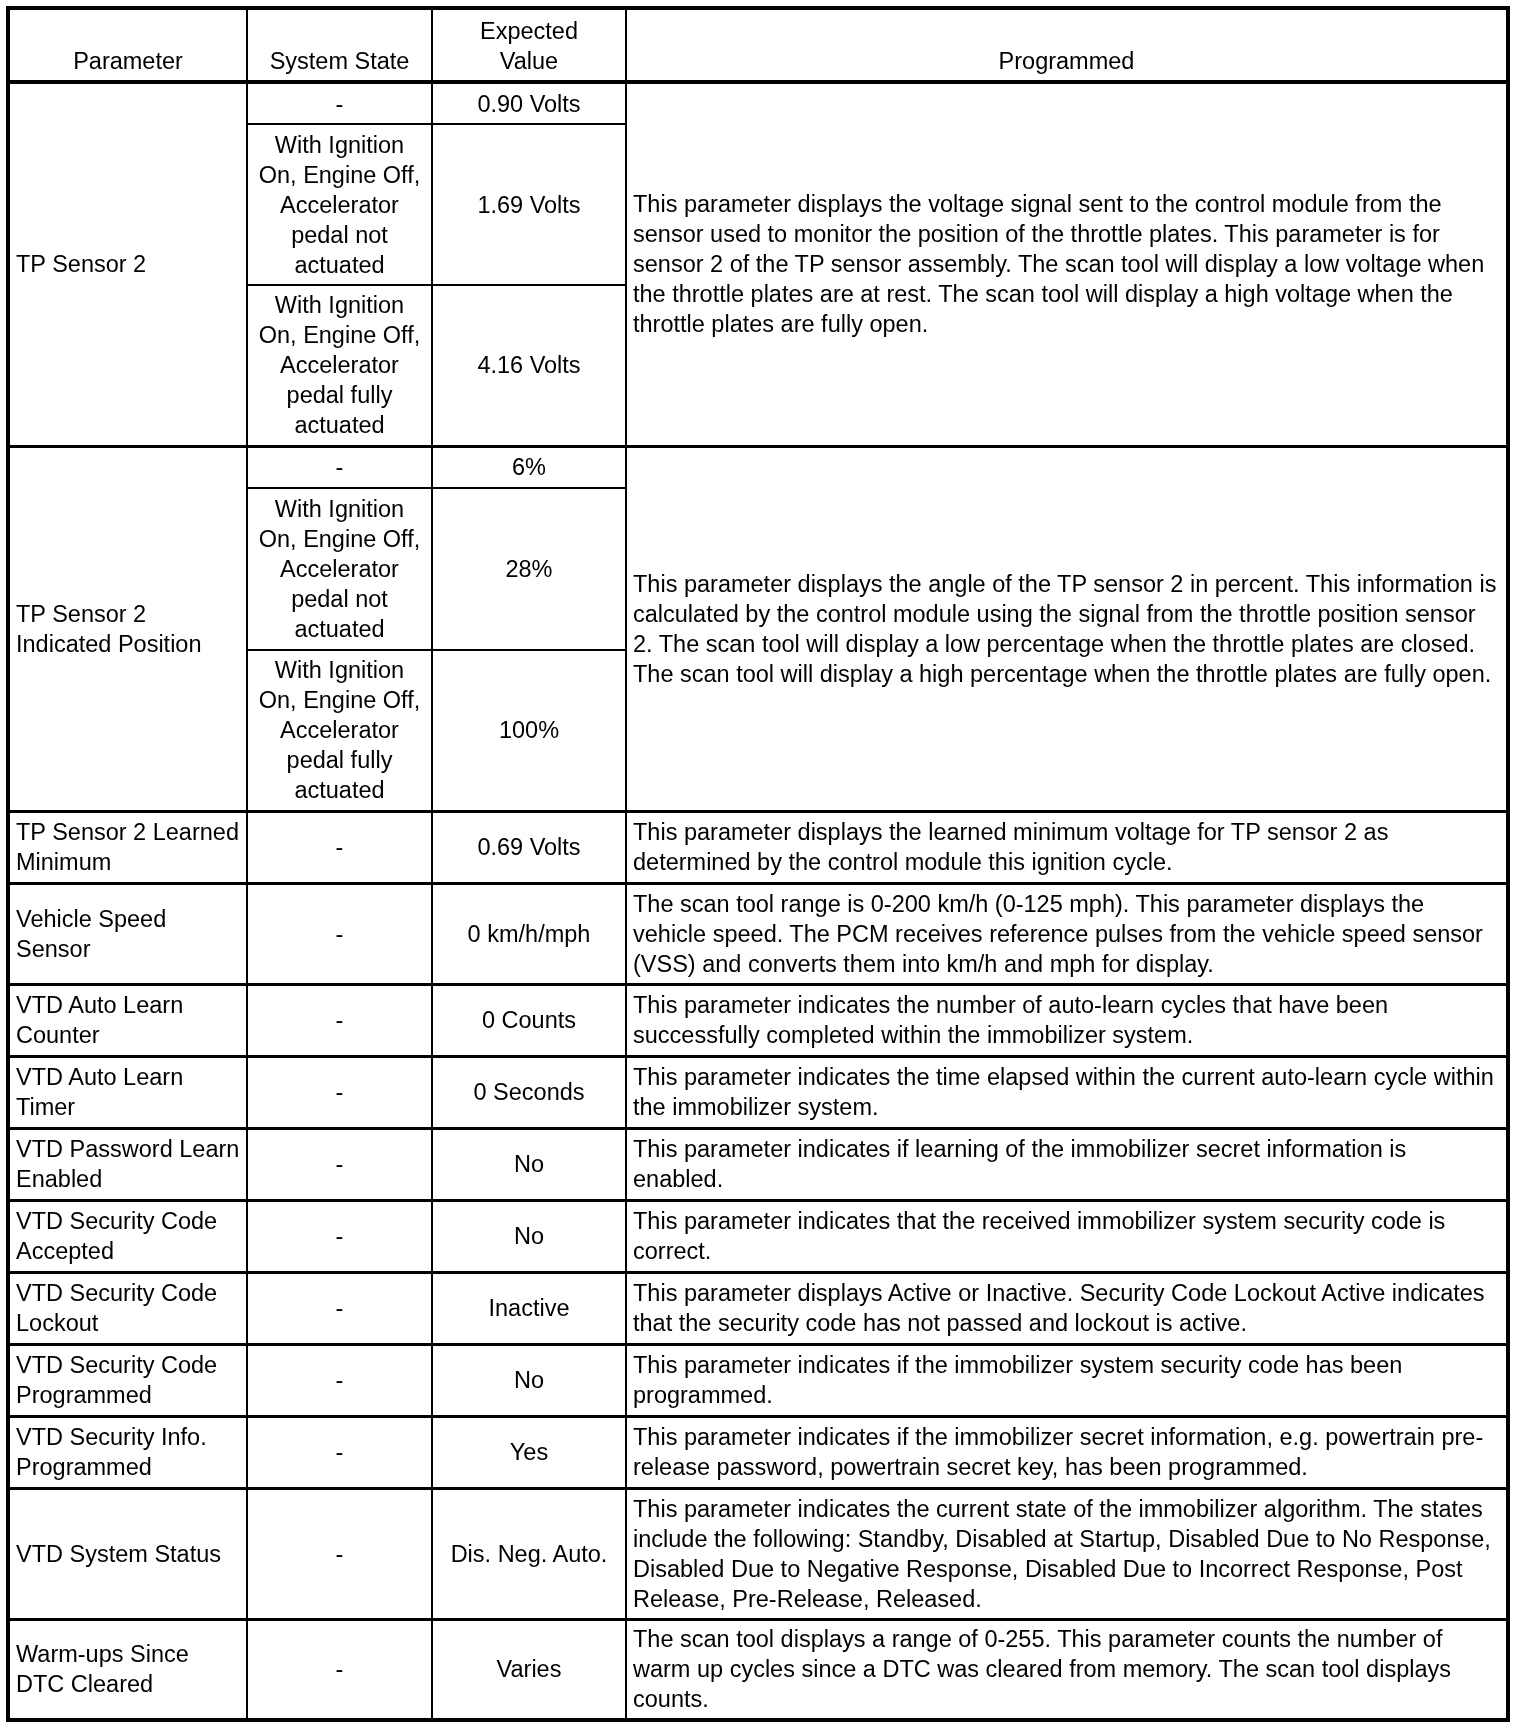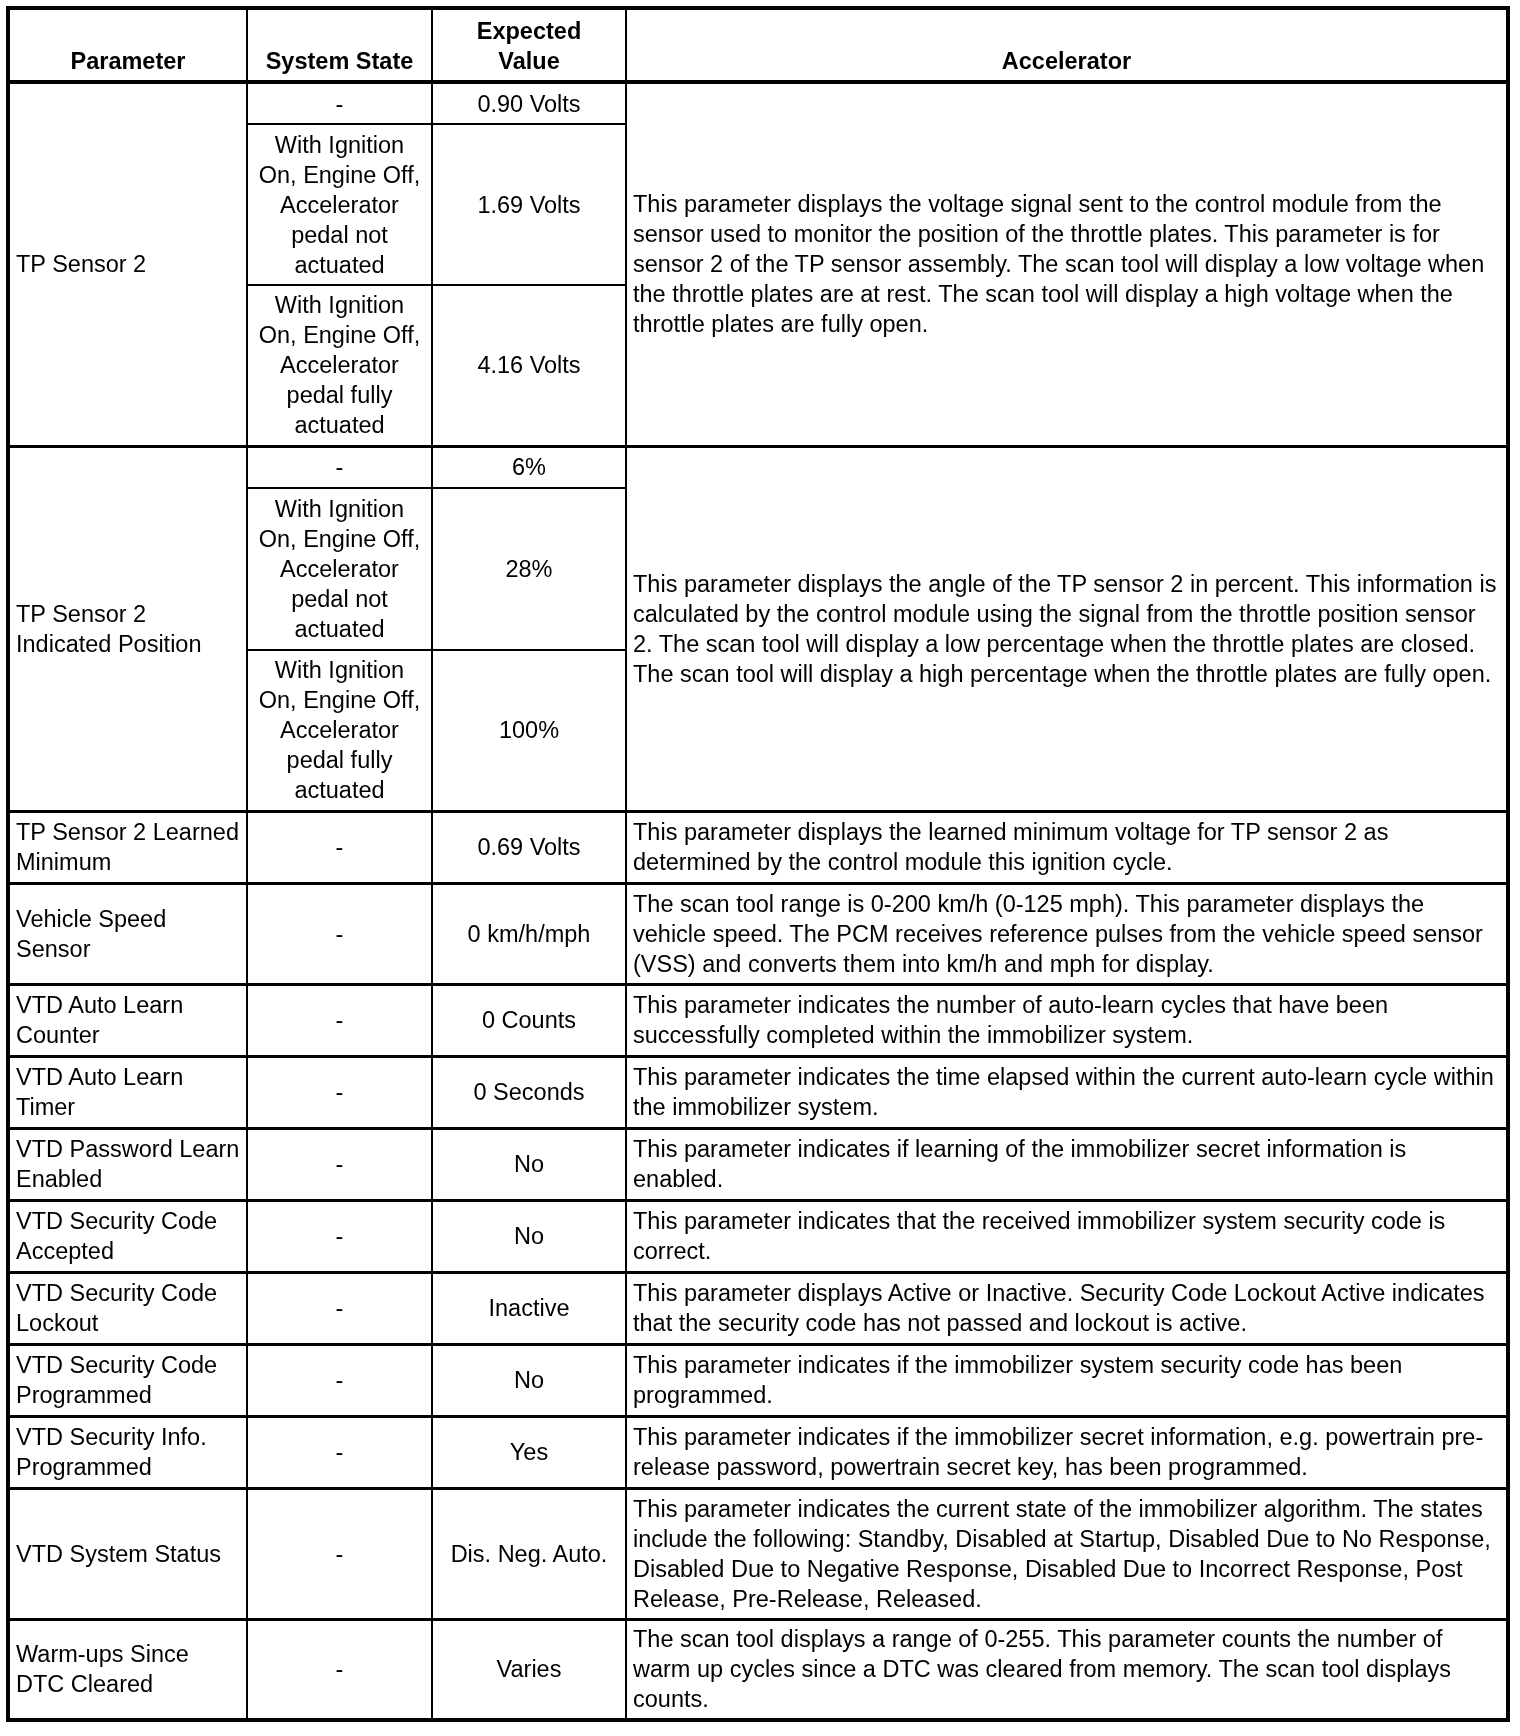--- a/index.html
+++ b/index.html
@@ -12,21 +12,21 @@
     font-size: 23.5px; line-height: 30px;
   }
   table.params col.c1 { width: 239px; }
   table.params col.c2 { width: 185px; }
   table.params col.c3 { width: 194px; }
   table.params col.c4 { width: auto; }
   table.params th, table.params td {
     border: 2px solid #000; padding: 0 6px; vertical-align: middle;
   }
   table.params thead th {
-    font-weight: bold; text-align: center; vertical-align: bottom;
+    font-weight: normal; text-align: center; vertical-align: bottom;
     height: 66px; padding-bottom: 4px; border-bottom: 4px solid #000;
   }
   td.param { text-align: left; padding-left: 5px; }
   td.state { text-align: center; padding: 0 4px; }
   td.value { text-align: center; padding: 0 4px; }
   td.desc  { text-align: left; padding-left: 5px; padding-right: 4px; }
   tr.group-start > td { border-top: 3px solid #000; }
 </style>
 </head>
 <body>
@@ -36,21 +36,21 @@
       <col class="c1">
       <col class="c2">
       <col class="c3">
       <col class="c4">
     </colgroup>
   <thead>
     <tr>
       <th>Parameter</th>
       <th>System State</th>
       <th style="padding:0 30px 4px;">Expected Value</th>
-      <th>Accelerator</th>
+      <th>Programmed</th>
     </tr>
   </thead>
   <tbody>
 
     <tr class="group-start" style="height:42px;">
       <td class="param" rowspan="3">TP Sensor 2</td>
       <td class="state">-</td>
       <td class="value">0.90 Volts</td>
       <td class="desc" rowspan="3">This parameter displays the voltage signal sent to the control module from the sensor used to monitor the position of the throttle plates. This parameter is for sensor 2 of the TP sensor assembly. The scan tool will display a low voltage when the throttle plates are at rest. The scan tool will display a high voltage when the throttle plates are fully open.</td>
     </tr>

